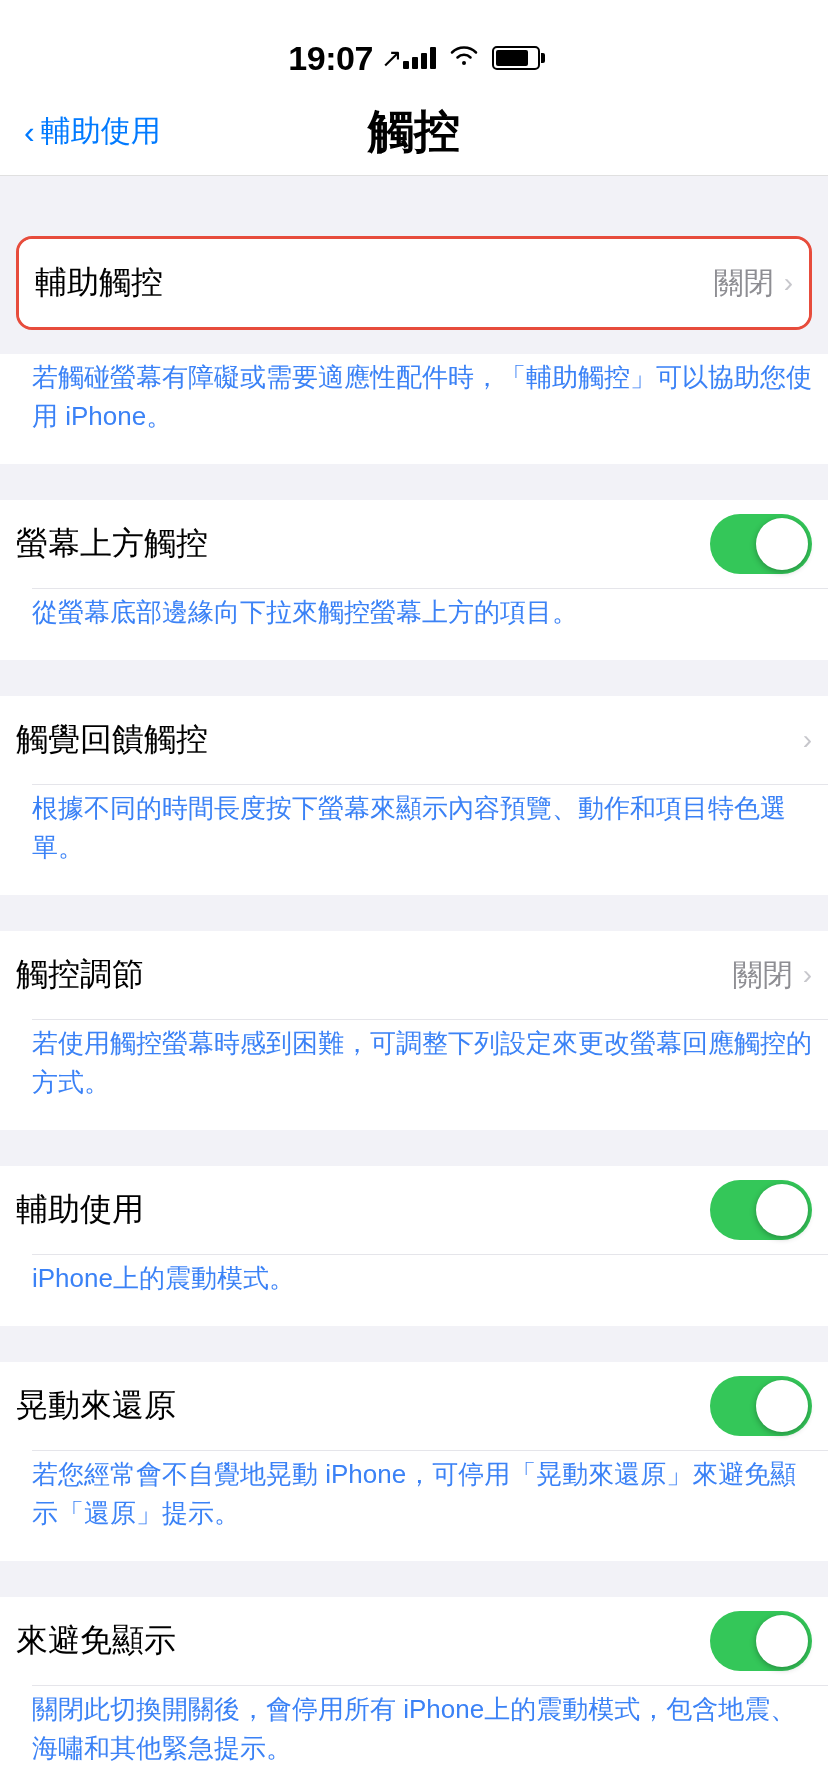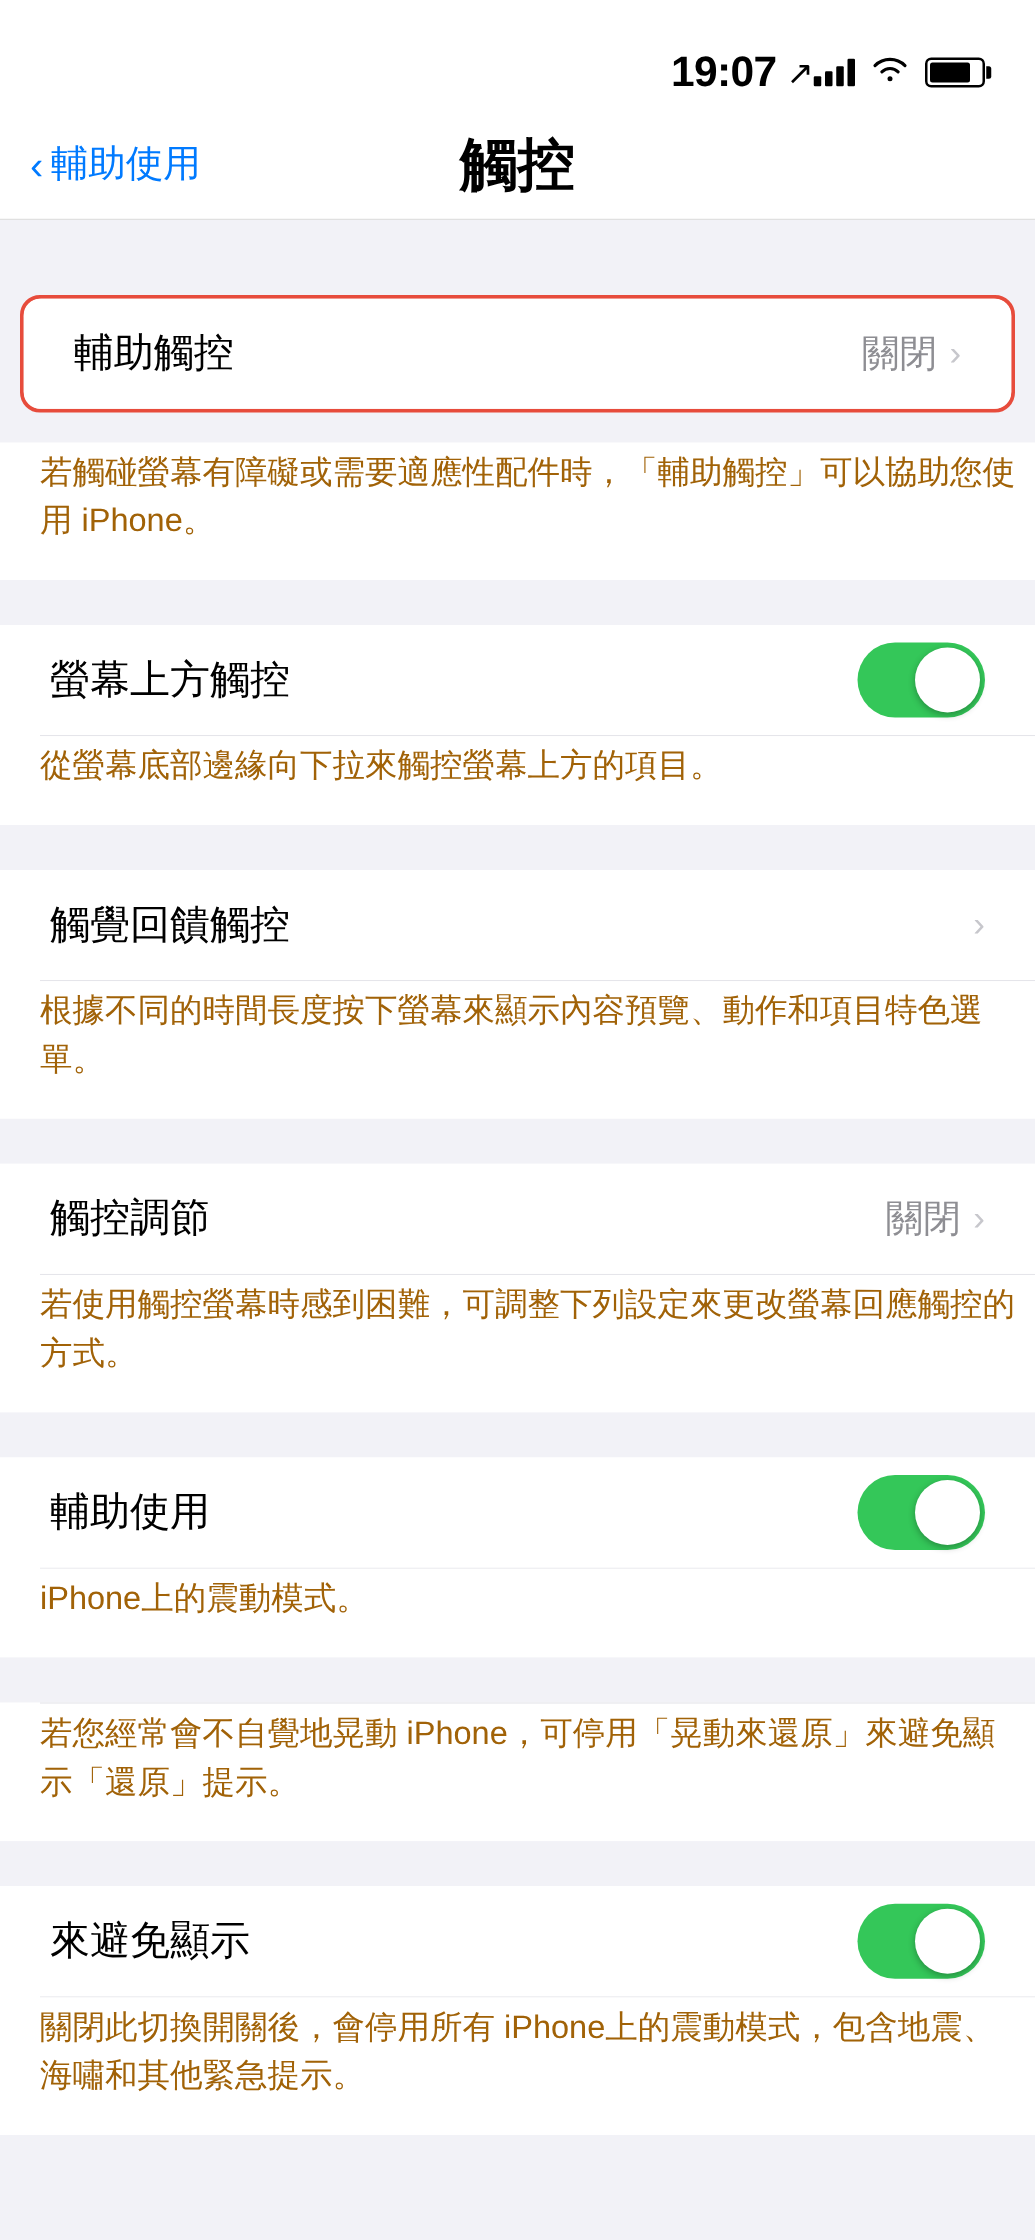--- a/index.html
+++ b/index.html
@@ -11,21 +11,21 @@
       font-family: -apple-system, 'PingFang TC', 'Heiti TC', sans-serif;
       color: #000;
     }
 
     
     .status-bar {
       background: #fff;
       height: 88px;
       display: flex;
       align-items: center;
-      justify-content: flex-end;
+      justify-content: center;
       padding: 28px 40px 0 40px;
     }
     .status-time {
       font-size: 34px;
       font-weight: 600;
       letter-spacing: -0.5px;
     }
     .status-icons {
       display: flex;
       align-items: center;
@@ -114,21 +114,21 @@
       background: #e5e5ea;
       margin-left: 32px;
     }
 
     
     .settings-section {
       background: #fff;
     }
     .settings-row {
       background: #fff;
-      padding: 0 40px;
+      padding: 0 16px;
       min-height: 88px;
       display: flex;
       align-items: center;
       justify-content: space-between;
       position: relative;
     }
     .row-label {
       font-size: 32px;
       color: #000;
     }
@@ -169,21 +169,21 @@
     }
     .toggle.on .toggle-knob {
       left: 46px;
     }
 
     
     .row-description {
       background: #fff;
       padding: 4px 16px 28px 32px;
       font-size: 26px;
-      color: #a16207;
+      color: #3b82f6;
       line-height: 1.5;
     }
 
     
     .highlighted-wrapper {
       margin: 24px 16px;
       border: 3px solid #e74c3c;
       border-radius: 16px;
       overflow: visible;
       background: #fff;
@@ -292,20 +292,26 @@
       <div class="toggle-knob"></div>
     </div>
   </div>
   <div class="thin-gap"></div>
   <div class="row-description">iPhone上的震動模式。</div>
 </div>
 
 <div class="section-gap"></div>
 
 <div class="settings-section">
+  <div class="settings-row">
+    <span class="row-label">晃動來還原</span>
+    <div class="toggle on">
+      <div class="toggle-knob"></div>
+    </div>
+  </div>
   <div class="thin-gap"></div>
   <div class="row-description">若您經常會不自覺地晃動 iPhone，可停用「晃動來還原」來避免顯示「還原」提示。</div>
 </div>
 
 <div class="section-gap"></div>
 
 <div class="settings-section">
   <div class="settings-row">
     <span class="row-label">來避免顯示</span>
     <div class="toggle on">

